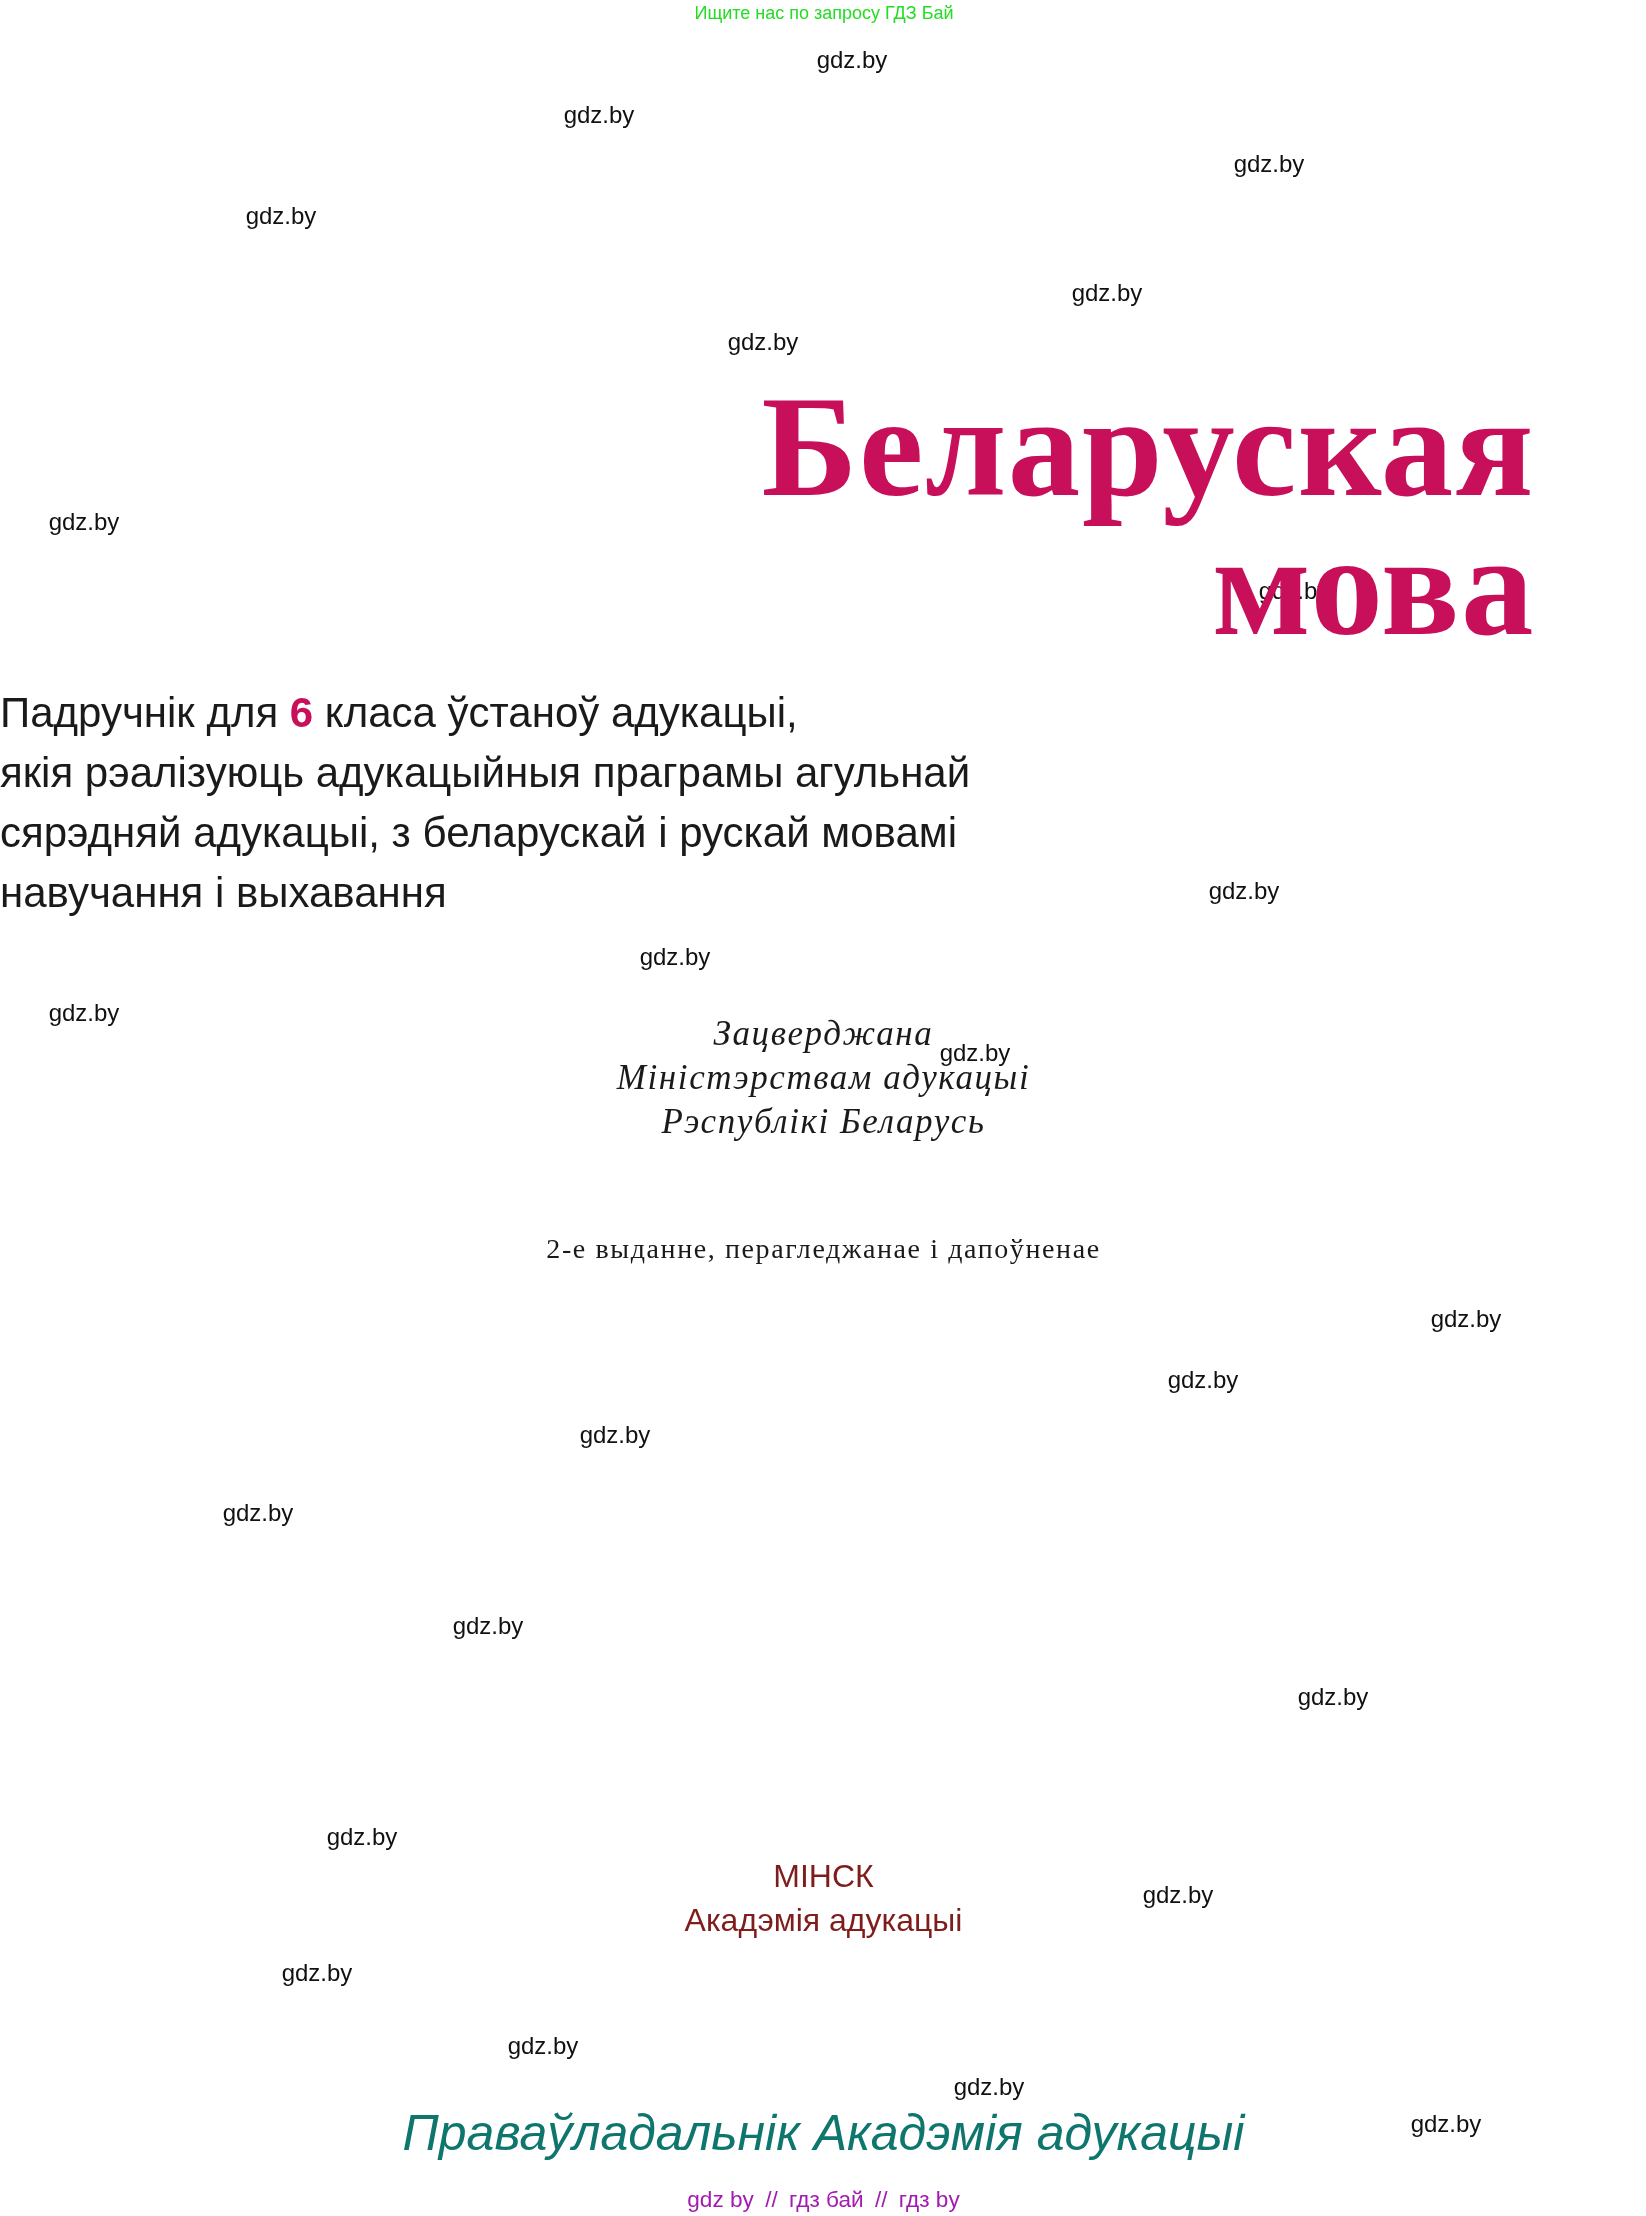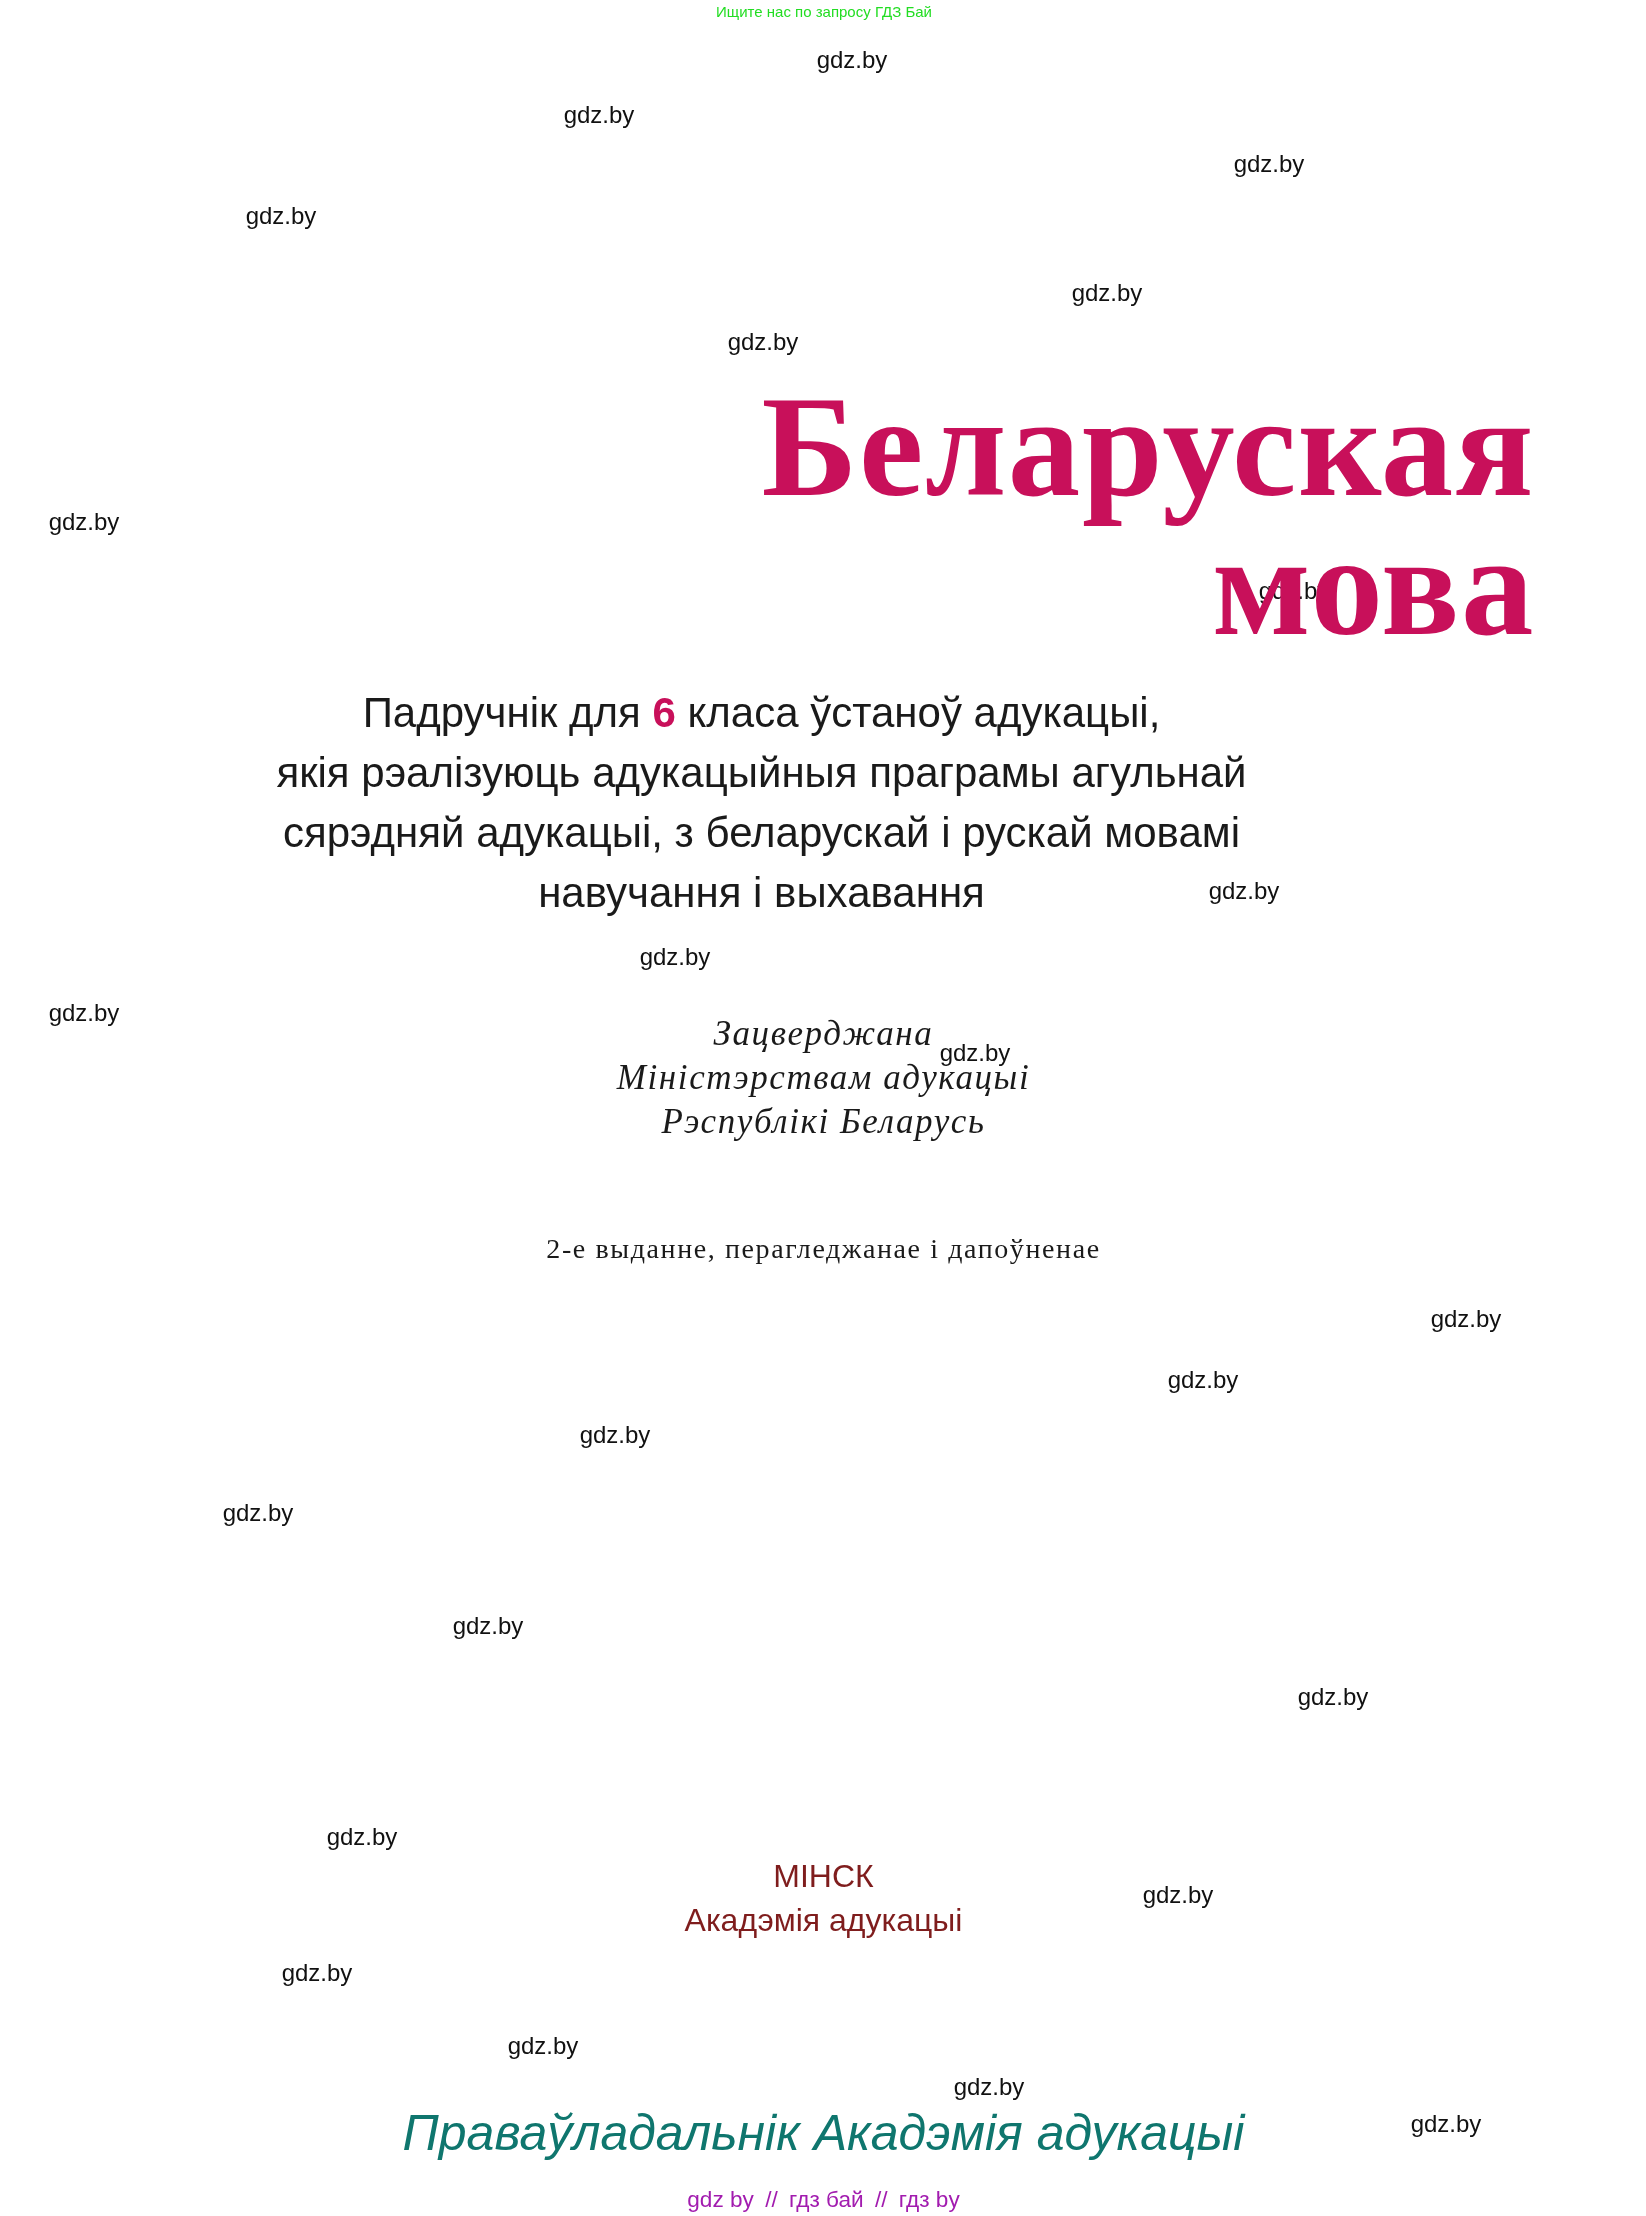--- a/index.html
+++ b/index.html
@@ -1,22 +1,22 @@
 <!DOCTYPE html>
 <html style="font-size:13px"><head>
 <meta charset="utf-8">
 <style>
   html, body { margin: 0; padding: 0; background: #ffffff; }
   body { width: 1647px; height: 2216px; position: relative; overflow: hidden; font-family: "Liberation Sans", sans-serif; }
   .abs { position: absolute; }
   .center-x { transform: translateX(-50%); white-space: nowrap; }
-  .search-hint { top: 3.2px; left: 824px; color: #22dd22; font-size: 15px; font-family: "Liberation Sans", sans-serif; }
+  .search-hint { top: 3.2px; left: 824px; color: #22dd22; font-size: 18px; font-family: "Liberation Sans", sans-serif; }
   .wm { font-size: 24px; color: #111111; font-family: "Liberation Sans", sans-serif; transform: translate(-50%, -50%); white-space: nowrap; }
   .title { left: 0; width: 1535px; top: 377px; text-align: right; color: #c8105a; font-family: "Liberation Serif", serif; font-weight: bold; font-size: 145px; line-height: 139px; letter-spacing: 1.6px; }
-  .subtitle { left: 0; width: 1523px; top: 683px; text-align: center; color: #1a1a1a; font-family: "Liberation Sans", sans-serif; font-size: 42px; line-height: 60px; }
+  .subtitle { left: 0; width: 1523px; top: 683px; text-align: left; color: #1a1a1a; font-family: "Liberation Sans", sans-serif; font-size: 42px; line-height: 60px; }
   .subtitle .grade { color: #c8105a; font-weight: bold; }
   .approved { left: 0; width: 1647px; top: 1012px; text-align: center; color: #1a1a1a; font-family: "Liberation Serif", serif; font-style: italic; font-size: 35px; line-height: 44px; letter-spacing: 1.6px; }
   .edition { left: 0; width: 1647px; top: 1233px; text-align: center; color: #1a1a1a; font-family: "Liberation Serif", serif; font-size: 28px; letter-spacing: 1.6px; }
   .publisher { left: 0; width: 1647px; top: 1854px; text-align: center; color: #7f1d1d; font-family: Liberation Sans, sans-serif; font-size: 32px; line-height: 44px; }
   .rights { left: 0; width: 1647px; top: 2104px; text-align: center; color: #0f766e; font-family: "Liberation Sans", sans-serif; font-style: italic; font-size: 50px; }
   .footer-links { left: 0; width: 1647px; top: 2187px; text-align: center; color: #a21caf; font-family: "Liberation Sans", sans-serif; font-size: 22.6px; }
   .footer-links .sep { margin: 0 11.3px; }
 </style>
 </head>
 <body>

